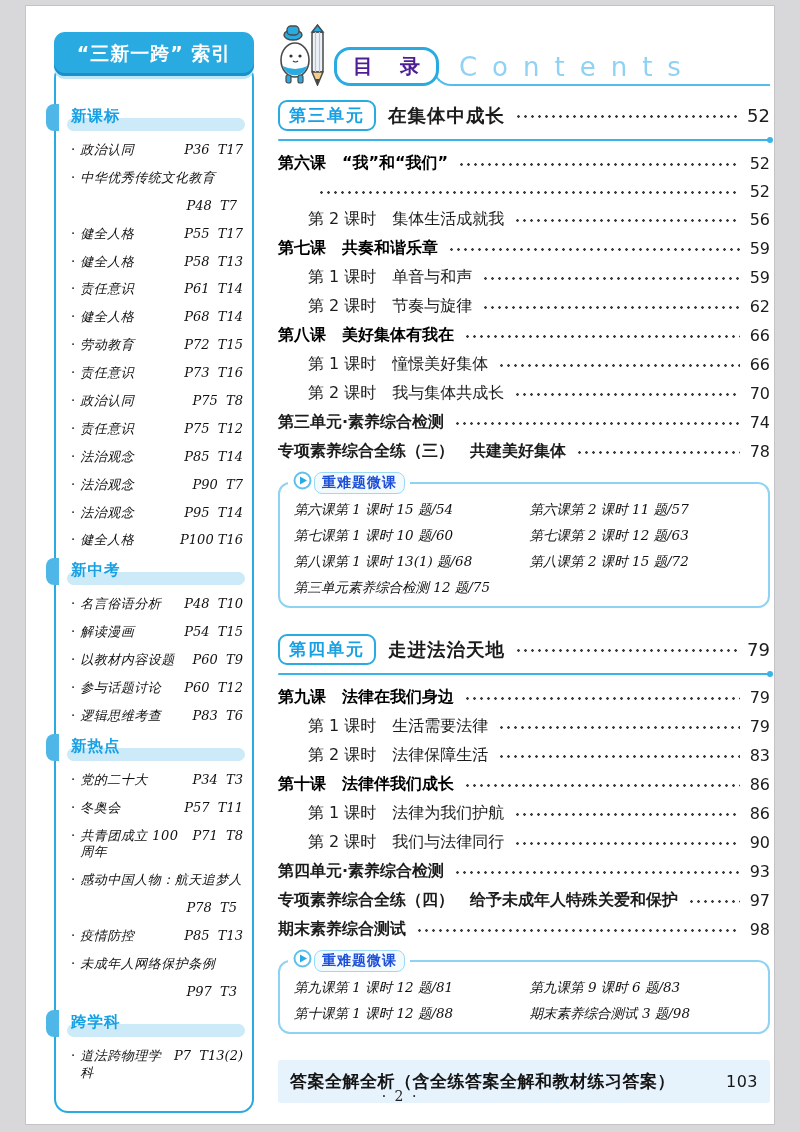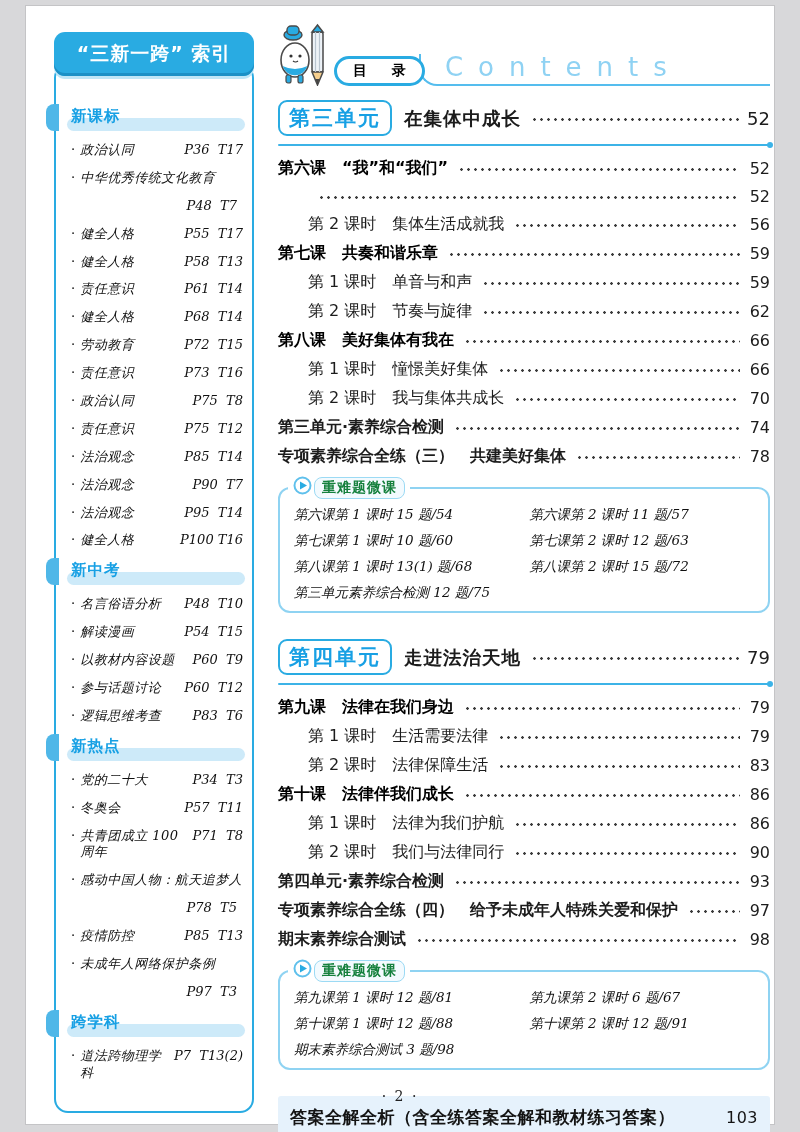--- a/index.html
+++ b/index.html
@@ -55,21 +55,21 @@
   .sb-item.t-wrap .bullet{float:left;}
   .sb-item.t-wrap .ref{display:block;text-align:right;margin-top:11px;padding-right:6px;}
 
   
   .main{position:absolute;left:252px;top:14px;width:492px;}
   .m-header{display:flex;align-items:flex-end;height:66px;margin-bottom:14px;position:relative;}
   .mascot{flex:none;margin-right:2px;position:relative;top:4px;}
   .zh-box{
     position:relative;z-index:1;background:#fff;
     border:3px solid #29abe2;border-radius:16px;
-    color:#000000;font-size:14px;font-weight:bold;letter-spacing:10px;
+    color:#4c1d95;font-size:20px;font-weight:bold;letter-spacing:10px;
     padding:3px 6px 3px 16px;margin-bottom:0px;
   }
   .en-wrap{
     flex:1;align-self:flex-end;border-bottom:2px solid #55bdee;
     border-left:2px solid #55bdee;border-radius:0 0 0 18px;
     padding:0 0 3px 24px;margin-left:-6px;
     color:#8fd2f3;font-size:26px;letter-spacing:15px;line-height:1.05;
     white-space:nowrap;overflow:hidden;
   }
 
@@ -85,41 +85,41 @@
   .toc-row.t-unit::after{
     content:'';position:absolute;left:0;right:0;bottom:0;height:2px;
     background:#3cb3e7;border-radius:1px;
   }
   .toc-row.t-unit::before{
     content:'';position:absolute;right:-3px;bottom:-2px;width:6px;height:6px;
     border-radius:50%;background:#3cb3e7;
   }
   .badge{
     display:inline-block;border:2px solid #29abe2;border-radius:9px;background:#fff;
-    color:#17a0e4;font-weight:bold;font-size:21px;letter-spacing:2px;
+    color:#17a0e4;font-weight:bold;font-size:17px;letter-spacing:2px;
     padding:2px 9px;margin-right:12px;
   }
   .t-unit .title{font-weight:bold;font-size:18.5px;letter-spacing:1px;}
   .t-lesson .title{color:#000000;font-weight:bold;}
   .t-sub{padding-left:30px;}
   .t-plain .title{font-weight:bold;}
   .t-unit .pagenum{font-size:18px;}
 
   .micro-box{
     position:relative;border:2px solid #8fd3f2;border-radius:12px;
     margin:20px 0 26px;padding:17px 14px 9px;
   }
   .micro-tag{
     position:absolute;top:-13px;left:8px;display:flex;align-items:center;
     background:#fff;padding:0 5px;
   }
   .micro-tag .play{flex:none;margin-right:2px;}
   .micro-tag .txt{
     border:1.5px solid #9cdaf4;border-radius:8px;background:#f3fafe;
-    font-size:14px;font-weight:bold;color:#15803d;padding:1px 7px;letter-spacing:1px;
+    font-size:14px;font-weight:bold;color:#1d4ed8;padding:1px 7px;letter-spacing:1px;
   }
   .micro-grid{
     display:grid;grid-template-columns:1.05fr 1fr;row-gap:8px;
     font-family:"DejaVu Serif","Liberation Serif",serif;font-style:italic;
     font-size:13.5px;color:#101010;
   }
 
   .answer-bar{
     display:flex;align-items:center;background:#e6f2fc;border-radius:3px;
     padding:10px 12px;margin-top:22px;
@@ -587,25 +587,24 @@
             <circle cx="9.5" cy="9.5" r="8" fill="#ffffff" stroke="#5fc0ec" stroke-width="2"></circle>
             <polygon points="7,5.5 14,9.5 7,13.5" fill="#29abe2"></polygon>
           </svg>
         </span>
         <span class="txt">重难题微课</span>
       </div>
       <div class="micro-grid">
 
           <div class="micro-entry">第九课第 1 课时 12 题/81</div>
 
-          <div class="micro-entry">第九课第 2 课时 6 题/67</div>
+          <div class="micro-entry">第九课第 9 课时 6 题/83</div>
 
           <div class="micro-entry">第十课第 1 课时 12 题/88</div>
 
-          <div class="micro-entry">第十课第 2 课时 12 题/91</div>
 
           <div class="micro-entry">期末素养综合测试 3 题/98</div>
         </div>
     </div>
 
     <div class="answer-bar">
       <span class="lbl">答案全解全析（含全练答案全解和教材练习答案）</span>
       <span class="pg">103</span>
     </div>
 

